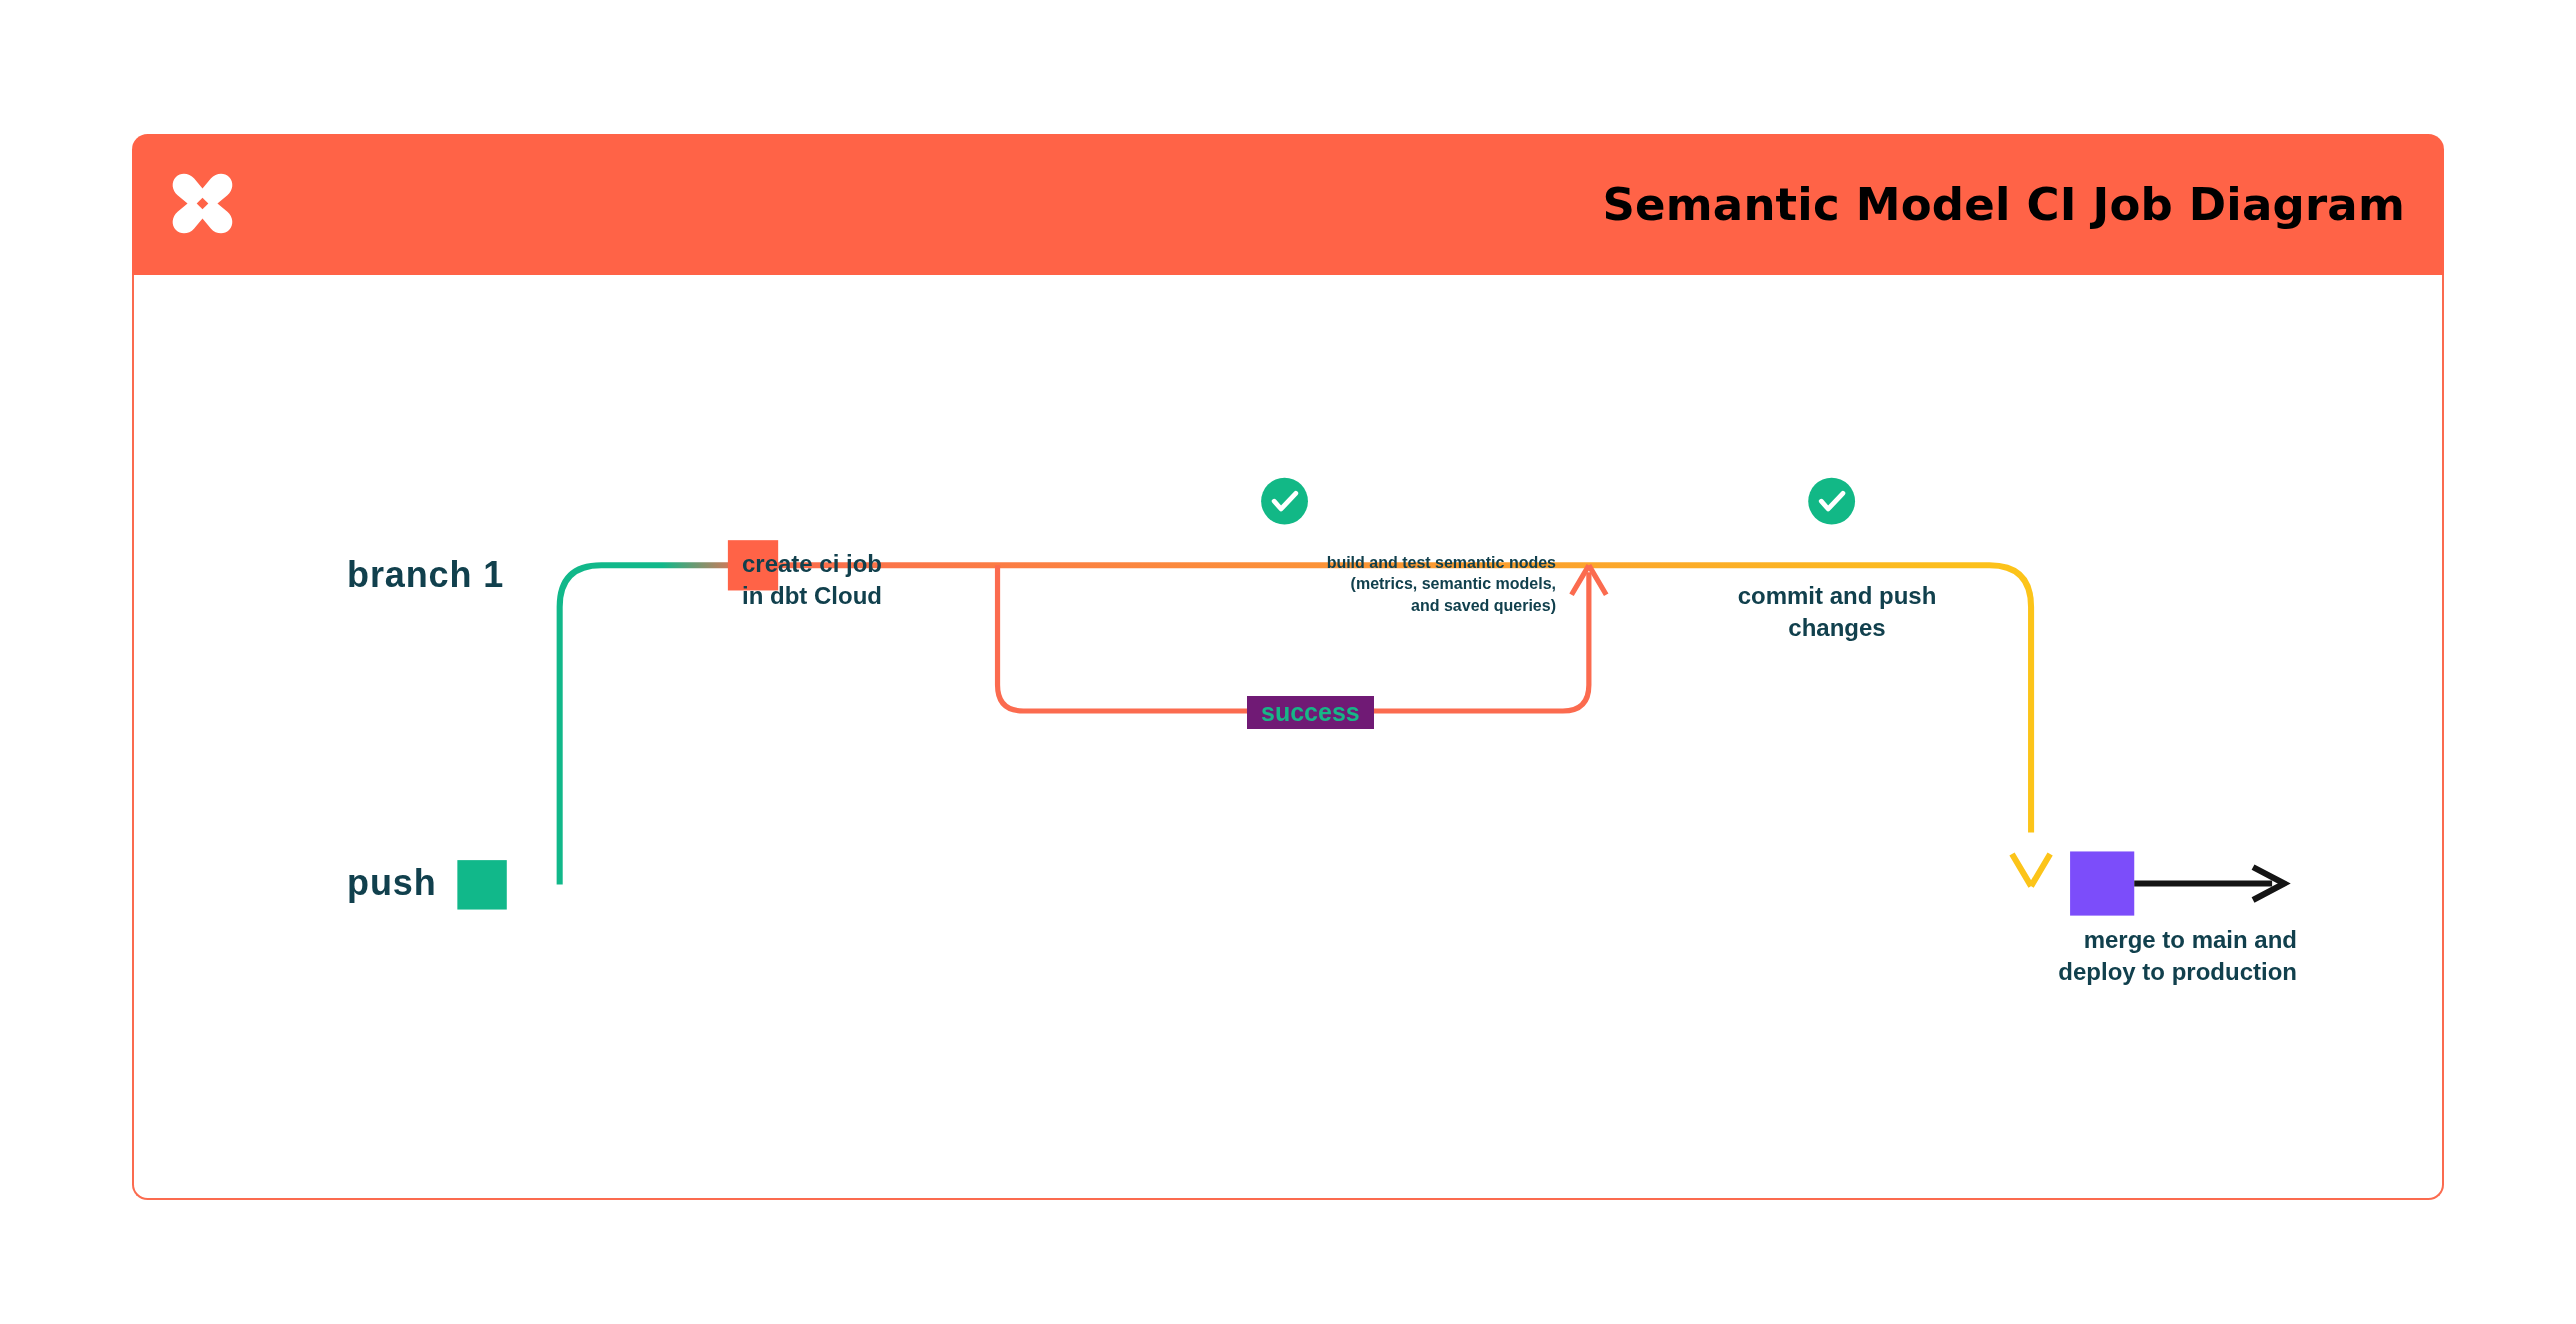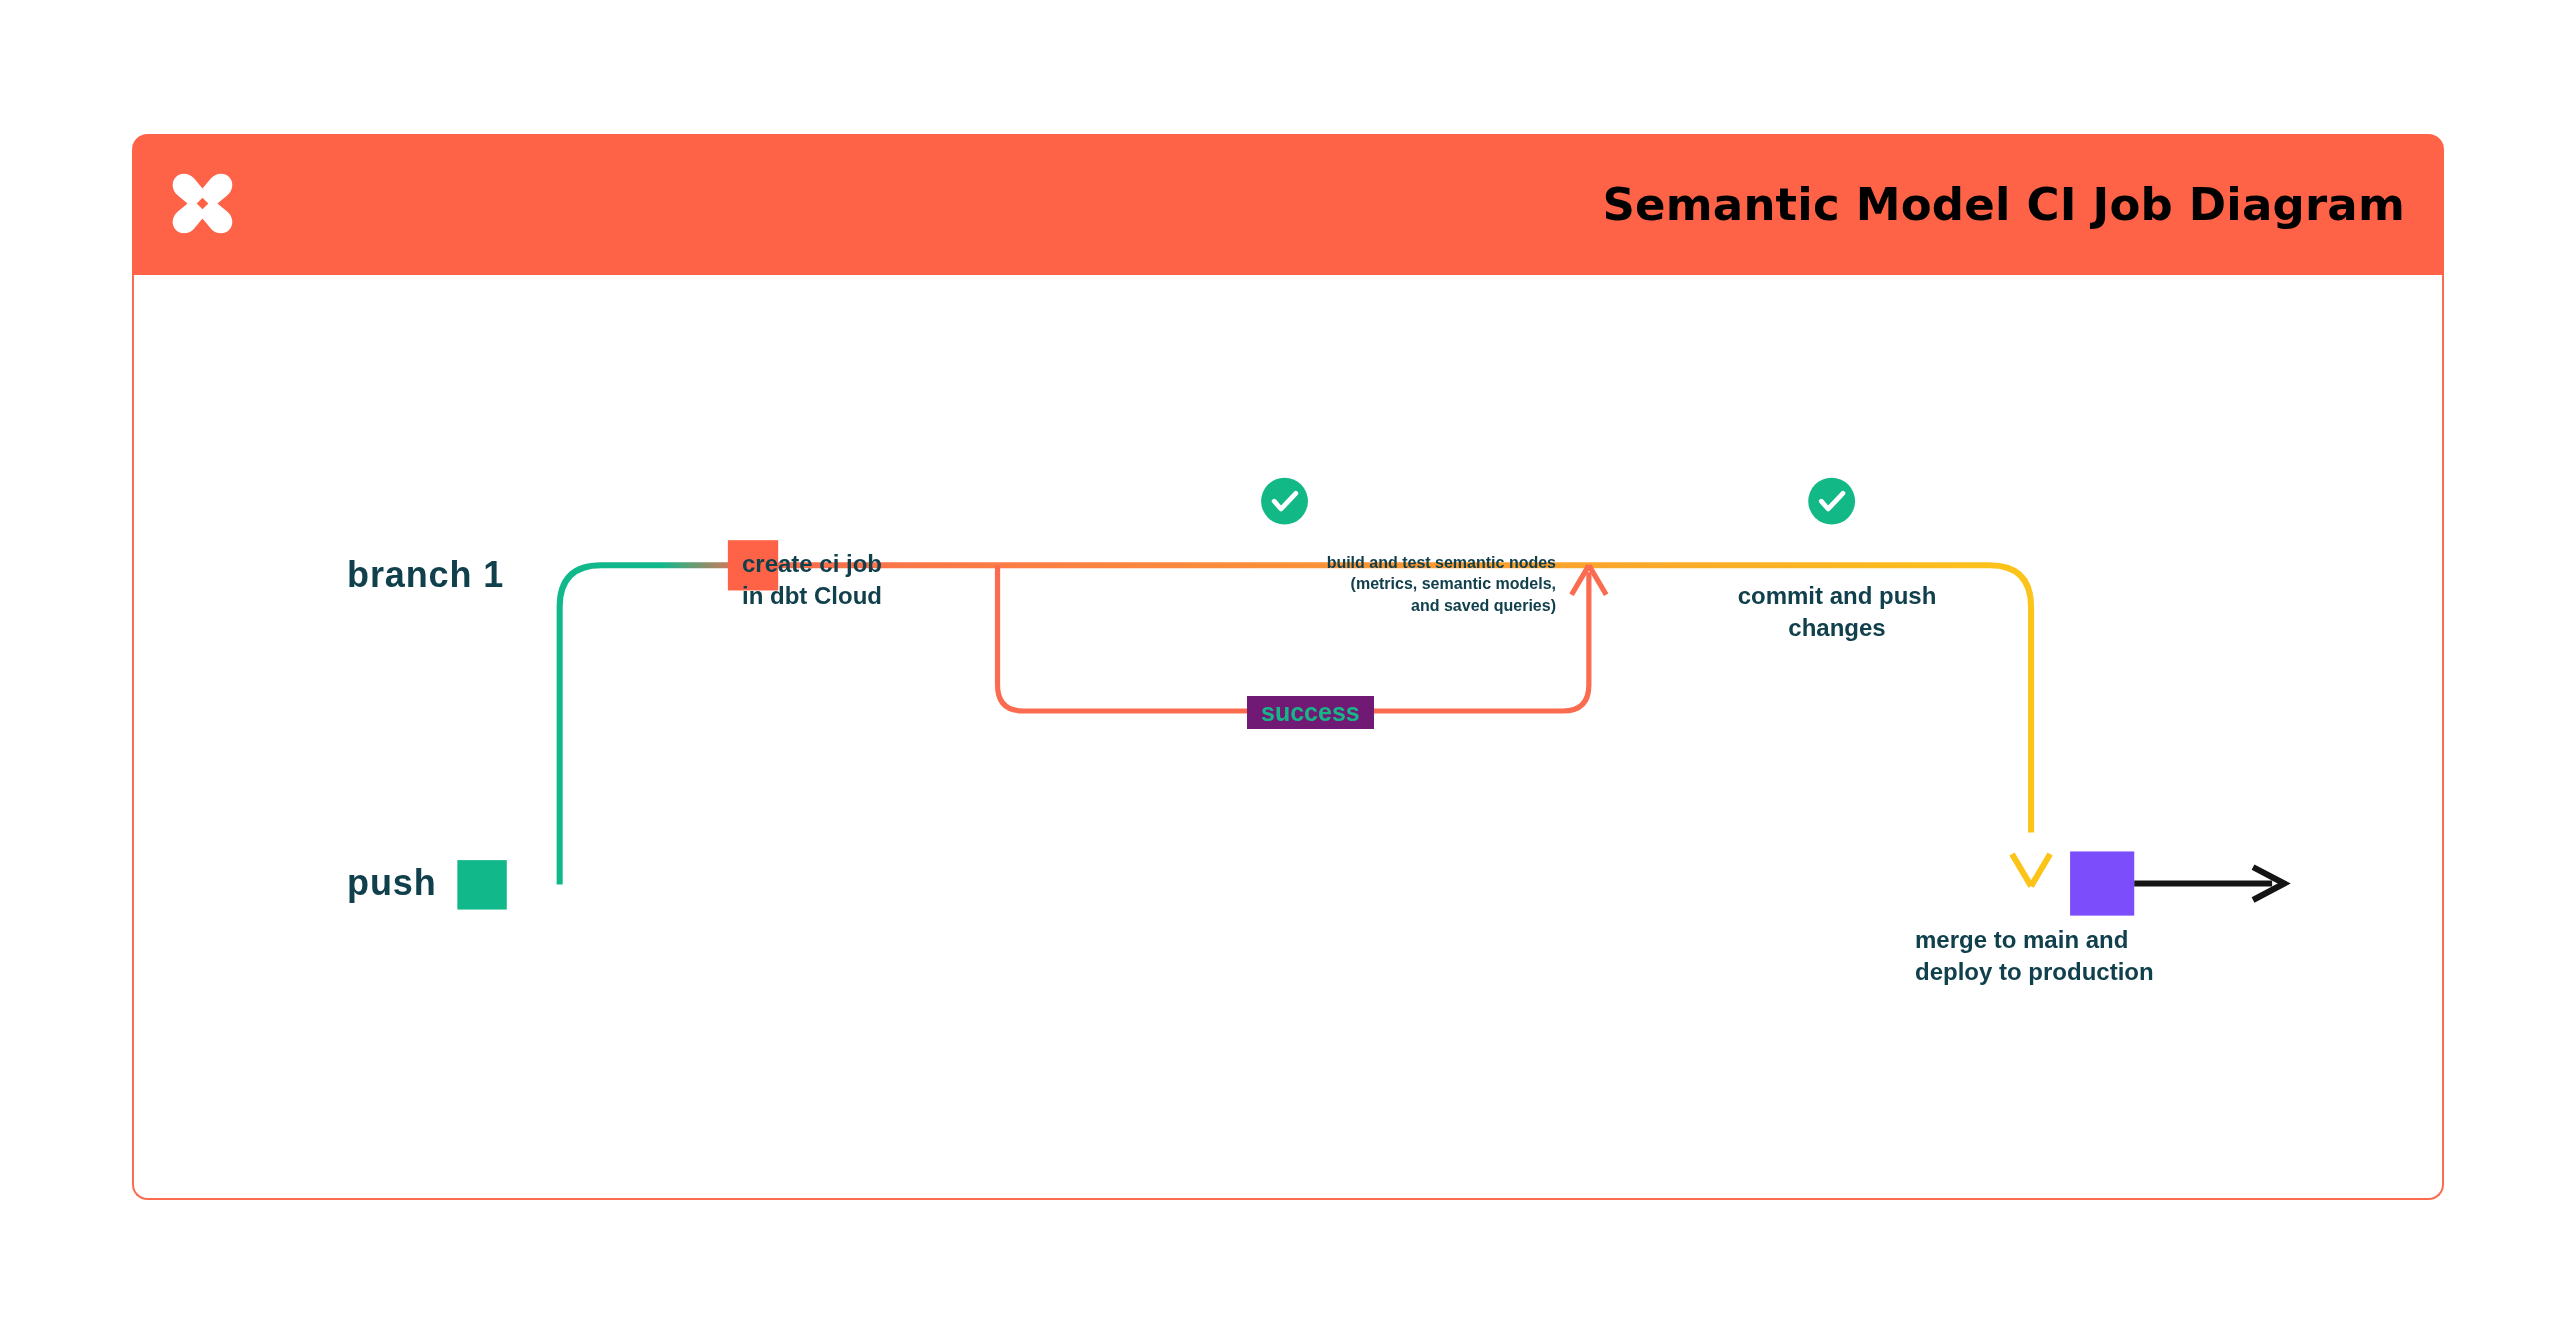--- a/index.html
+++ b/index.html
@@ -126,21 +126,21 @@
     top: 580px;
     width: 278px;
     text-align: center;
     font-size: 24px;
   }
 
   #label-merge-deploy {
     left: 1891px;
     top: 924px;
     width: 382px;
-    text-align: left;
+    text-align: right;
     font-size: 24px;
   }
 
   #label-success {
     left: 1223px;
     top: 696px;
     font-size: 25px;
     color: #17b687;
     background: #701a75;
     padding: 0 14px;

